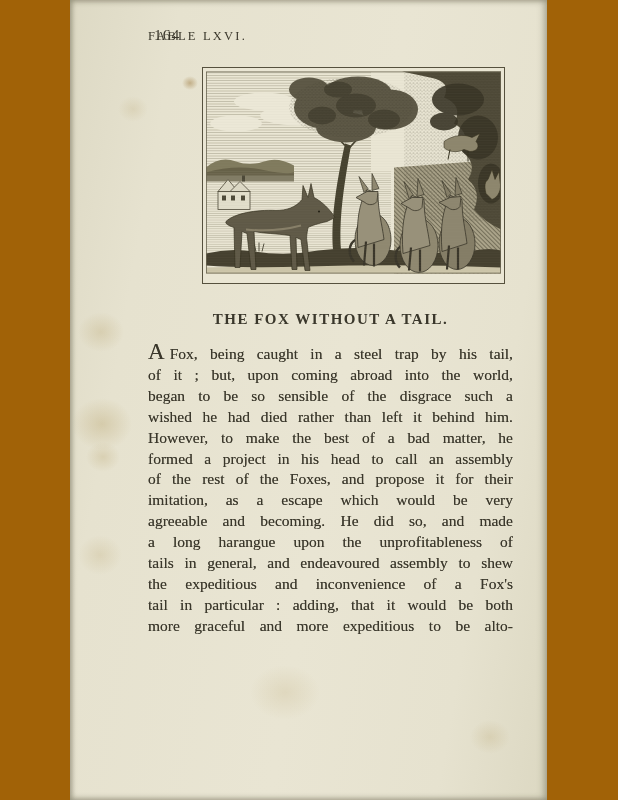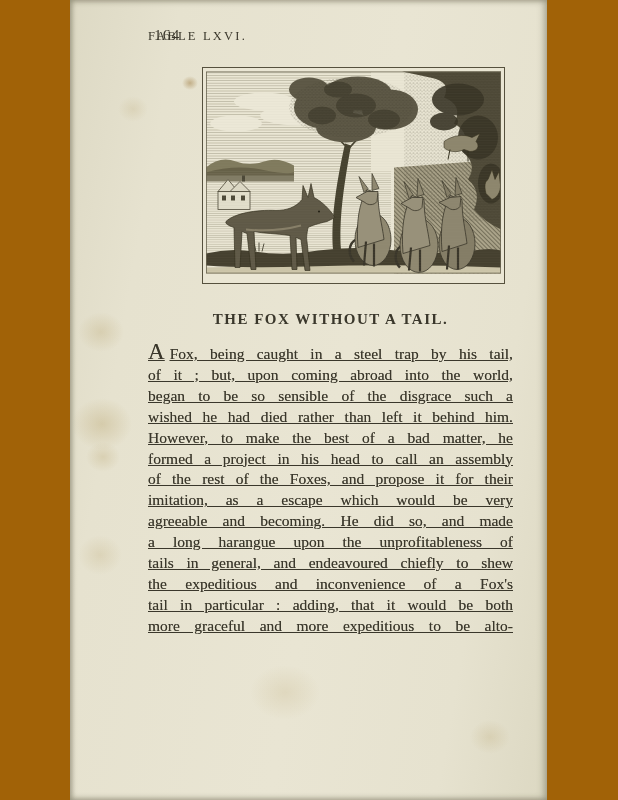--- a/index.html
+++ b/index.html
@@ -20,21 +20,21 @@
   
   .plate{position:absolute;left:132px;top:67px;width:303px;height:217px;box-sizing:border-box;
          border:1px solid #56513e;background:#eae6d4;padding:3px 3px 9px 3px;}
   .plate svg{display:block;width:100%;height:100%;}
   
   .caption{position:absolute;left:78px;top:311px;width:365px;text-align:center;
            font-weight:700;font-size:15px;letter-spacing:1.5px;color:#3a372b;}
   .body{position:absolute;left:78px;top:344px;width:365px;color:#3a372b;
         font-size:15.5px;line-height:20.9px;
         text-shadow:0 0 .4px rgba(58,55,43,.65);}
-  .bodyline{text-align:justify;text-align-last:justify;text-decoration:underline;}
+  .bodyline{text-align:justify;text-align-last:justify;}
   .initcap{font-size:23px;line-height:0;margin-right:5px;}
 </style>
 </head>
 <body>
 
 <div class="canvas">
   <div class="page">
 
     <div class="stain" style="left:8px;top:312px;width:46px;height:40px;background:radial-gradient(closest-side,rgba(164,136,66,.20),transparent);"></div>
     <div class="stain" style="left:2px;top:398px;width:60px;height:52px;background:radial-gradient(closest-side,rgba(164,136,66,.25),transparent);"></div>
@@ -188,20 +188,20 @@
       <div class="bodyline"><span class="initcap">A</span><span>Fox, being caught in a steel trap by his tail,</span></div>
       <div class="bodyline">of it ; but, upon coming abroad into the world,</div>
       <div class="bodyline">began to be so sensible of the disgrace such a</div>
       <div class="bodyline">wished he had died rather than left it behind him.</div>
       <div class="bodyline">However, to make the best of a bad matter, he</div>
       <div class="bodyline">formed a project in his head to call an assembly</div>
       <div class="bodyline">of the rest of the Foxes, and propose it for their</div>
       <div class="bodyline">imitation, as a escape which would be very</div>
       <div class="bodyline">agreeable and becoming.  He did so, and made</div>
       <div class="bodyline">a long harangue upon the unprofitableness of</div>
-      <div class="bodyline">tails in general, and endeavoured chiefly to shew</div>
+      <div class="bodyline">tails in general, and endeavoured assembly to shew</div>
       <div class="bodyline">the expeditious and inconvenience of a Fox's</div>
       <div class="bodyline">tail in particular : adding, that it would be both</div>
       <div class="bodyline">more graceful and more expeditious to be alto-</div>
     </div>
 
   </div>
 </div>
 
 </body></html>

